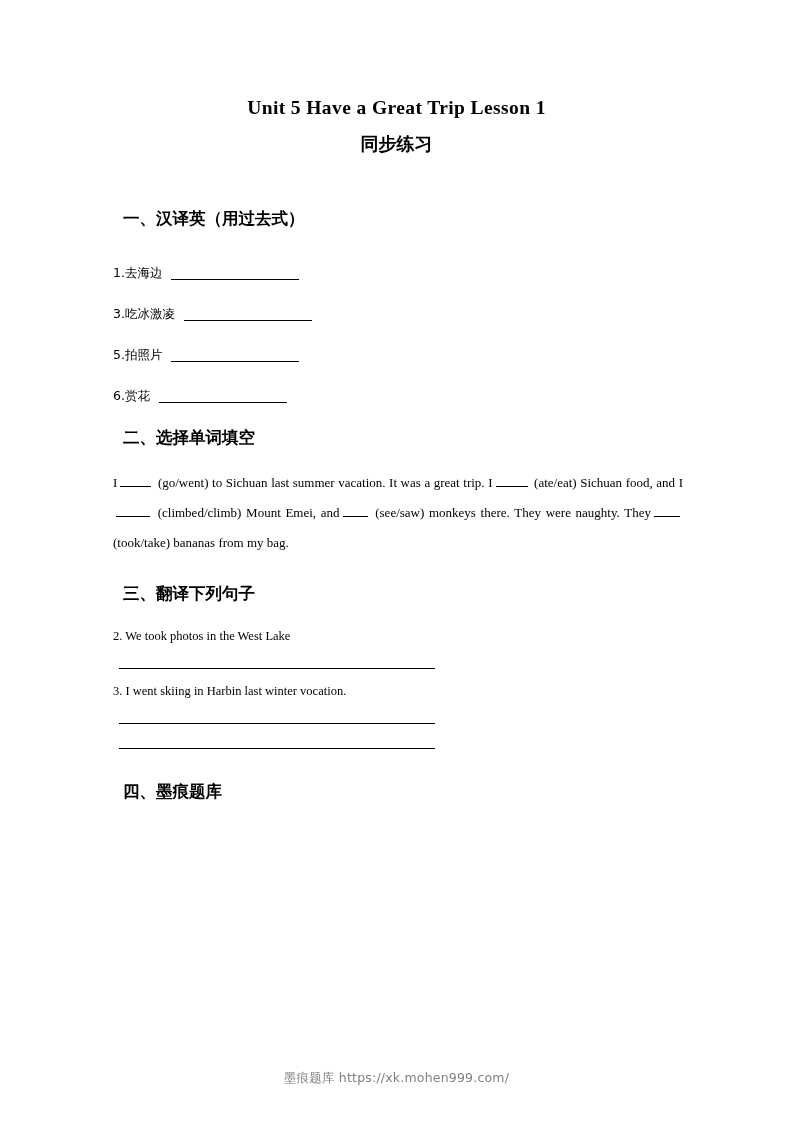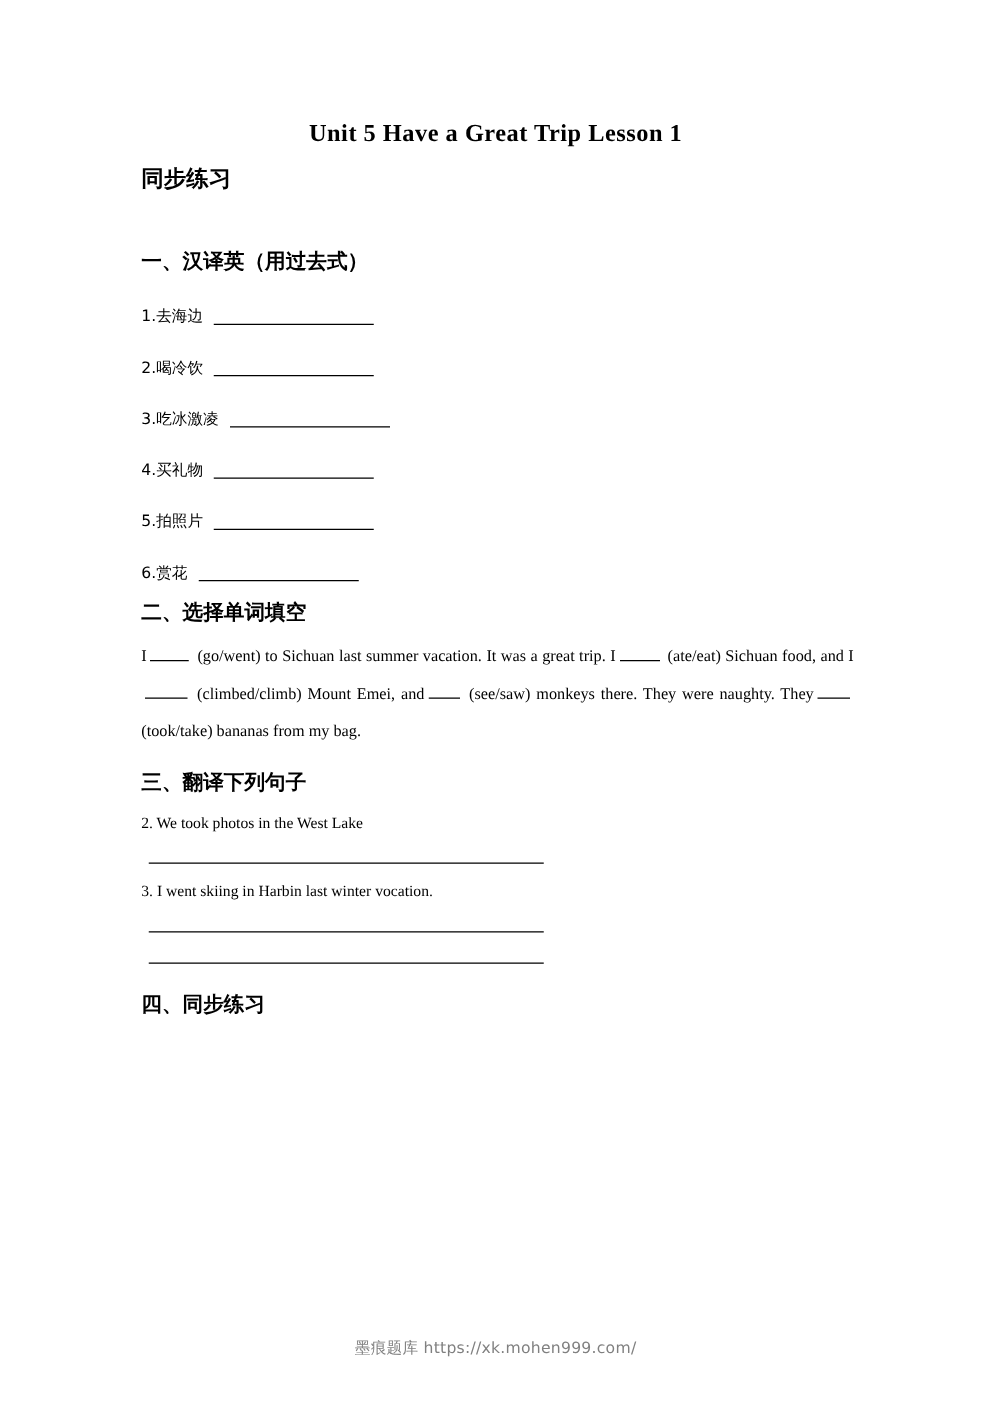--- a/index.html
+++ b/index.html
@@ -30,36 +30,36 @@
     text-align: center;
     font-family: "Liberation Serif", "DejaVu Serif", serif;
     font-weight: bold;
     font-size: 19.5px;
     letter-spacing: 0.4px;
     margin: 0;
     padding-top: 96px;
     line-height: 1.2;
   }
   .doc-subtitle {
-    text-align: left;
+    text-align: center;
     font-family: "DejaVu Sans", "Liberation Sans", sans-serif;
     font-weight: bold;
     font-size: 18px;
     margin: 0;
     padding-top: 14px;
     line-height: 1.2;
   }
 
   
   .section-heading {
     font-family: "DejaVu Sans", "Liberation Sans", sans-serif;
     font-weight: bold;
     font-size: 16.5px;
     color: #000;
-    margin: 0;
+    margin: 10px;
     line-height: 1.3;
   }
   #sec1-heading { padding-top: 43px; }
   #sec2-heading { padding-top: 14px; }
   #sec3-heading { padding-top: 15px; }
   #sec4-heading { padding-top: 22px; }
 
   
   .word-list {
     list-style: none;
@@ -156,29 +156,21 @@
   <h2 class="doc-subtitle">同步练习</h2>
 
   <h3 class="section-heading" id="sec1-heading">一、汉译英（用过去式）</h3>
 
   <ul class="word-list">
     <li class="word-item">
       <span class="wi-label">1.去海边</span>
       <span class="wi-blank"></span>
     </li>
     <li class="word-item">
-      <span class="wi-label">2.喝冷饮</span>
-      <span class="wi-blank"></span>
-    </li>
-    <li class="word-item">
       <span class="wi-label">3.吃冰激凌</span>
-      <span class="wi-blank"></span>
-    </li>
-    <li class="word-item">
-      <span class="wi-label">4.买礼物</span>
       <span class="wi-blank"></span>
     </li>
     <li class="word-item">
       <span class="wi-label">5.拍照片</span>
       <span class="wi-blank"></span>
     </li>
     <li class="word-item">
       <span class="wi-label">6.赏花</span>
       <span class="wi-blank"></span>
     </li>
@@ -197,17 +189,17 @@
     </li>
     <li class="sent-item">
       <div class="sent-text">3. I went skiing in Harbin last winter vocation.</div>
       <div class="answer-rule rule-b"></div>
     </li>
     <li class="sent-item">
       <div class="answer-rule rule-b"></div>
     </li>
   </ul>
 
-  <h3 class="section-heading" id="sec4-heading">四、同步练习</h3>
+  <h3 class="section-heading" id="sec4-heading">四、墨痕题库</h3>
 
   <div class="footer">墨痕题库 https://xk.mohen999.com/</div>
 
 </div>
 
 </body></html>

